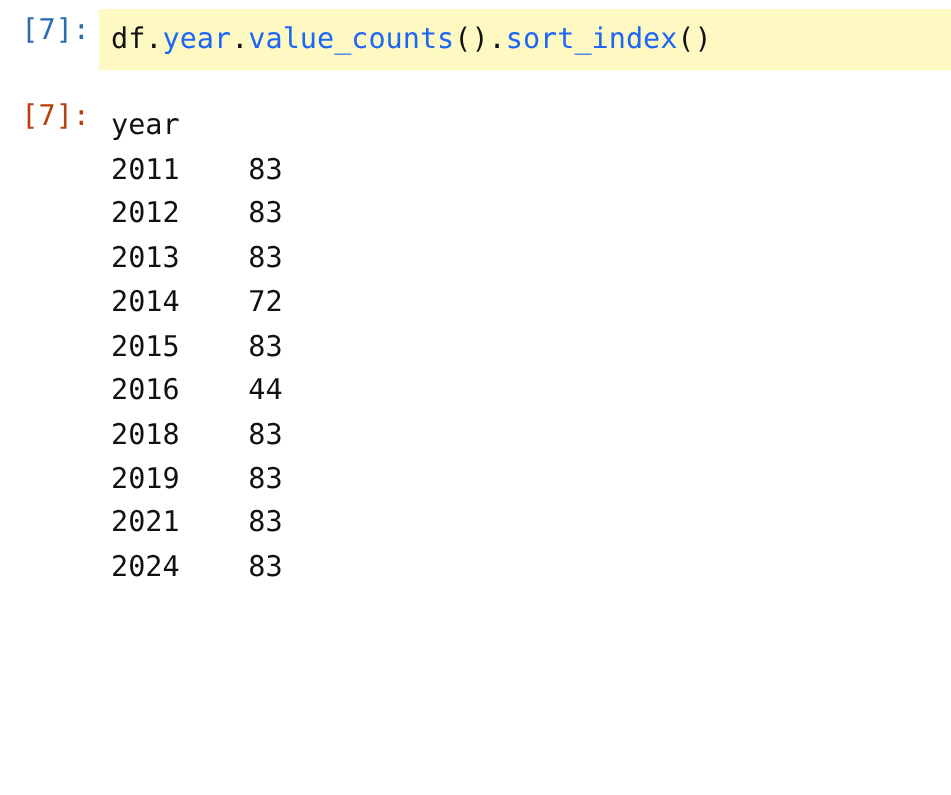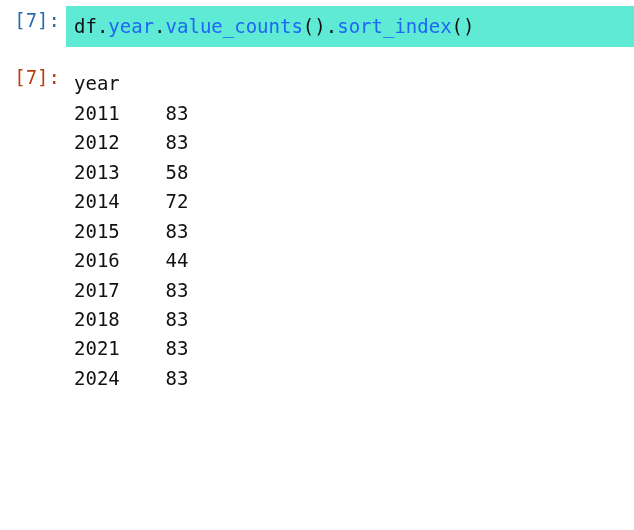--- a/index.html
+++ b/index.html
@@ -21,21 +21,21 @@
     flex: 0 0 60px;
     text-align: right;
     padding-right: 6px;
     font-family: inherit;
     user-select: none;
   }
   .prompt-in { color: #2b6cb0; }   
   .prompt-out { color: #b7410e; }  
   .input-area {
     flex: 1 1 auto;
-    background: #5eead4;
+    background: #fef9c3;
     border-radius: 0;
     padding: 6px 10px 6px 8px;
     overflow-x: auto;
   }
   .code {
     font-family: inherit;
     white-space: pre;
   }
   .tok-plain { color: #111; }
   .tok-attr  { color: #1e66f5; }   
@@ -64,22 +64,22 @@
 
 <div class="cell" style="padding-top:14px;">
   <div class="prompt prompt-out">
     <span>[7]:</span>
   </div>
   <div class="output-area" id="output-area">
     <div class="out-line">year</div>
 
   <div class="out-line">2011    83</div>
       <div class="out-line">2012    83</div>
-      <div class="out-line">2013    58</div>
+      <div class="out-line">2013    83</div>
       <div class="out-line">2014    72</div>
       <div class="out-line">2015    83</div>
       <div class="out-line">2016    44</div>
-      <div class="out-line">2017    83</div>
       <div class="out-line">2018    83</div>
+      <div class="out-line">2019    83</div>
       <div class="out-line">2021    83</div>
       <div class="out-line">2024    83</div>
     </div>
 </div>
 
 </body></html>

